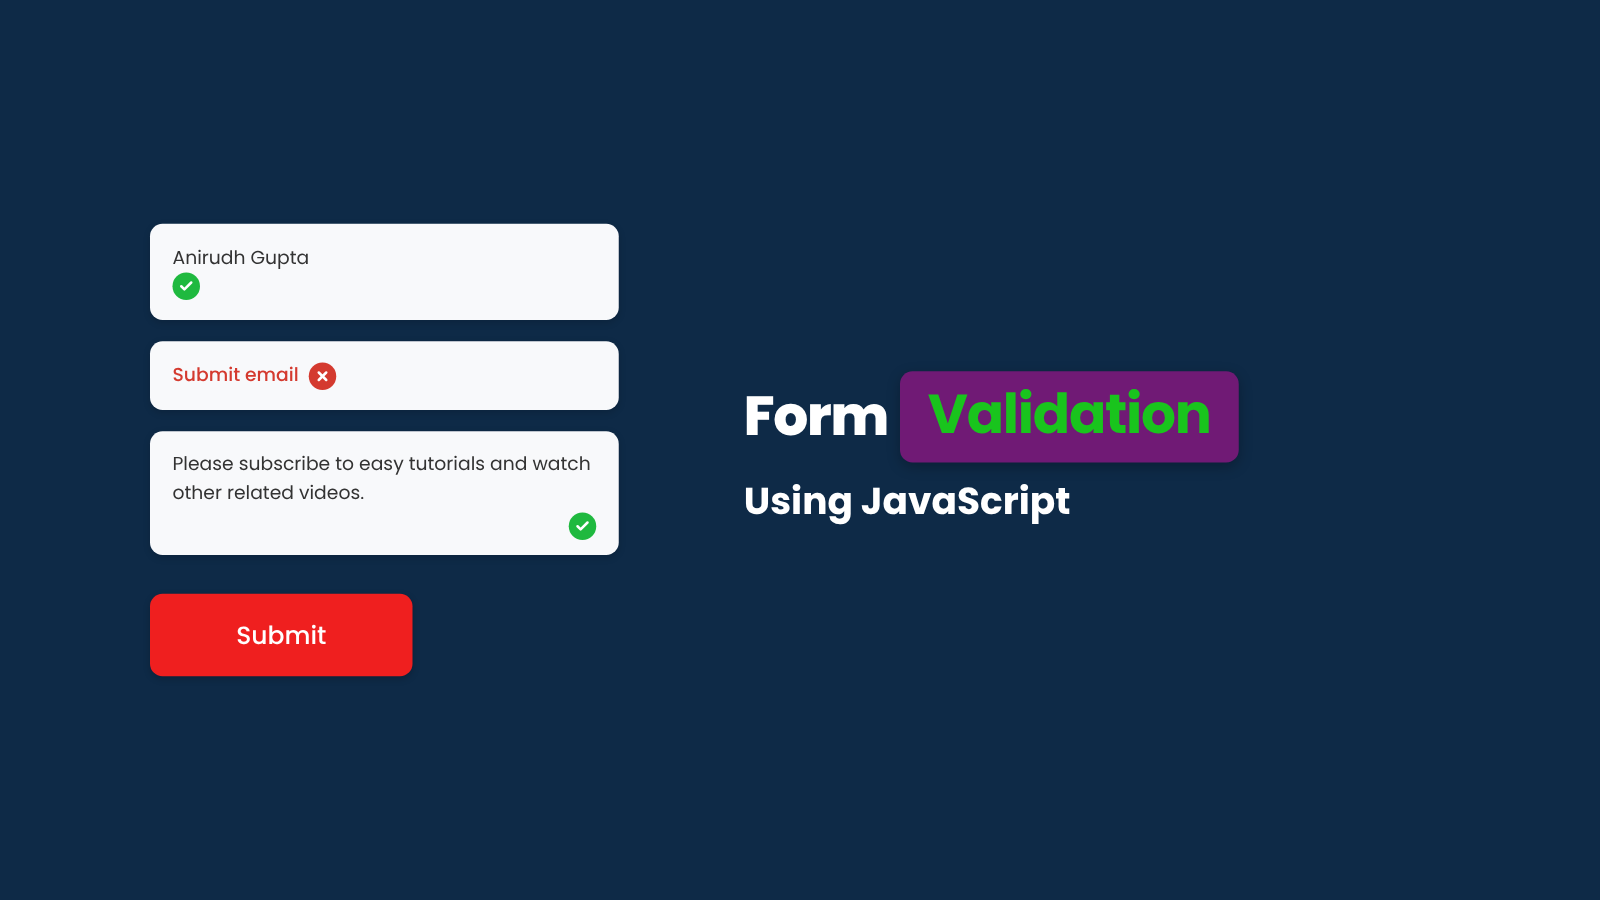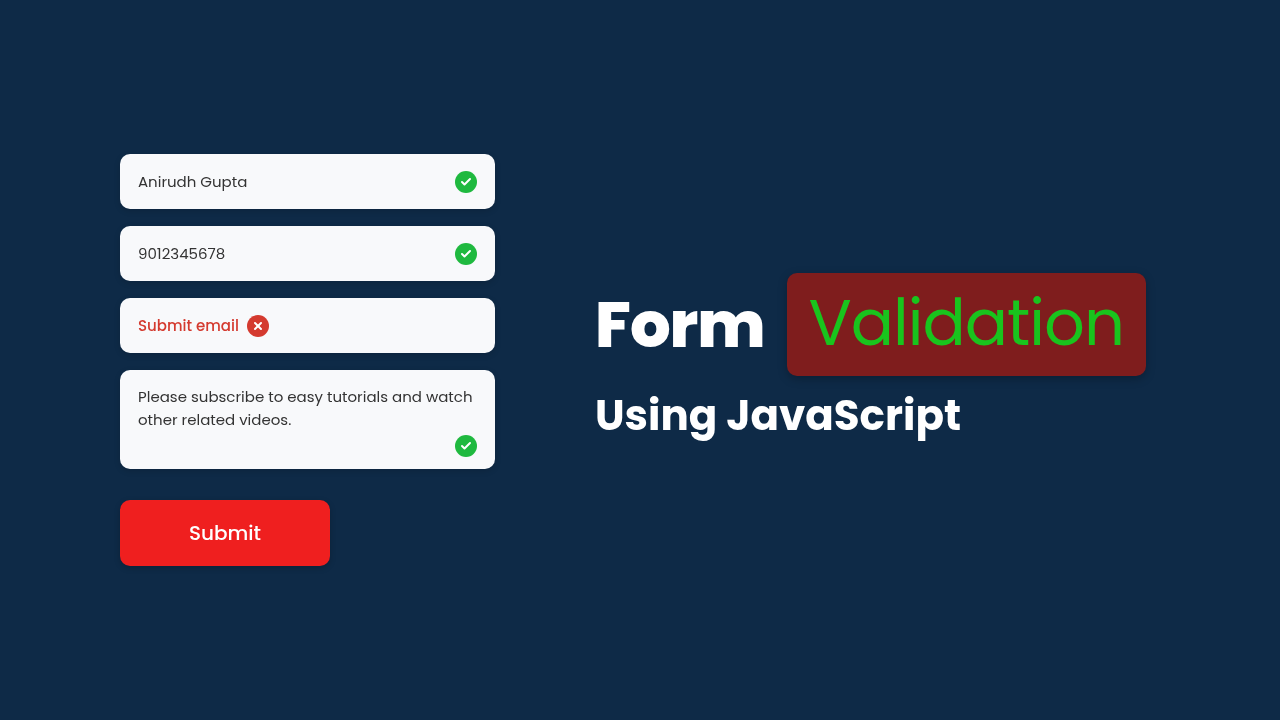--- a/index.html
+++ b/index.html
@@ -23,23 +23,24 @@
     display: flex;
     flex-direction: column;
     gap: 17px;
     width: 375px;
   }
   .field {
     background: #f8f9fb;
     border-radius: 10px;
     padding: 16px 18px;
     display: flex;
-    align-items: center;
+    align-items: flex-start;
     justify-content: space-between;
     box-shadow: 0 2px 6px rgba(0,0,0,0.15);
+    flex-direction: column;
   }
   .field input, .field textarea {
     border: none;
     background: transparent;
     font-size: 15px;
     color: #333;
     font-family: inherit;
     outline: none;
     flex: 1;
     resize: none;
@@ -94,36 +95,36 @@
     margin-top: 14px;
     box-shadow: 0 2px 6px rgba(0,0,0,0.2);
   }
   .heading-col {
     color: #fff;
     flex: 1;
   }
   .heading-row {
     display: flex;
     align-items: center;
-    gap: 22px;
+    gap: 10px;
     font-weight: 800;
-    font-size: 64px;
+    font-size: 44px;
     letter-spacing: -1px;
     margin-bottom: 8px;
   }
   .highlight {
-    background: #7f1d1d;
+    background: #701a75;
     color: #19c41d;
     border-radius: 10px;
     padding: 2px 22px 6px 22px;
-    font-weight: 400;
+    font-weight: 700;
     box-shadow: 0 3px 10px rgba(0,0,0,0.25);
   }
   .subheading {
-    font-size: 42px;
+    font-size: 30px;
     font-weight: 700;
     color: #fff;
     margin-top: 6px;
   }
 </style>
 </head>
 <body>
 
 <div class="container">
   <div class="form-col">
@@ -132,30 +133,20 @@
       <input type="text" value="Anirudh Gupta" style="">
       <div class="status-wrap">
         <span class="icon-circle success">
           <svg viewBox="0 0 24 24" fill="none" stroke="#fff" stroke-width="4" stroke-linecap="round" stroke-linejoin="round">
               <polyline points="4 12 9 17 20 6"></polyline>
             </svg>
         </span>
       </div>
     </div>
 
-    <div class="field">
-      <input type="text" value="9012345678" style="">
-      <div class="status-wrap">
-        <span class="icon-circle success">
-          <svg viewBox="0 0 24 24" fill="none" stroke="#fff" stroke-width="4" stroke-linecap="round" stroke-linejoin="round">
-              <polyline points="4 12 9 17 20 6"></polyline>
-            </svg>
-        </span>
-      </div>
-    </div>
 
     <div class="field">
       <div class="status-wrap">
         <span class="error-msg">Submit email</span>
         <span class="icon-circle error">
           <svg viewBox="0 0 24 24" fill="none" stroke="#fff" stroke-width="4" stroke-linecap="round">
               <line x1="6" y1="6" x2="18" y2="18"></line>
               <line x1="18" y1="6" x2="6" y2="18"></line>
             </svg>
         </span>

